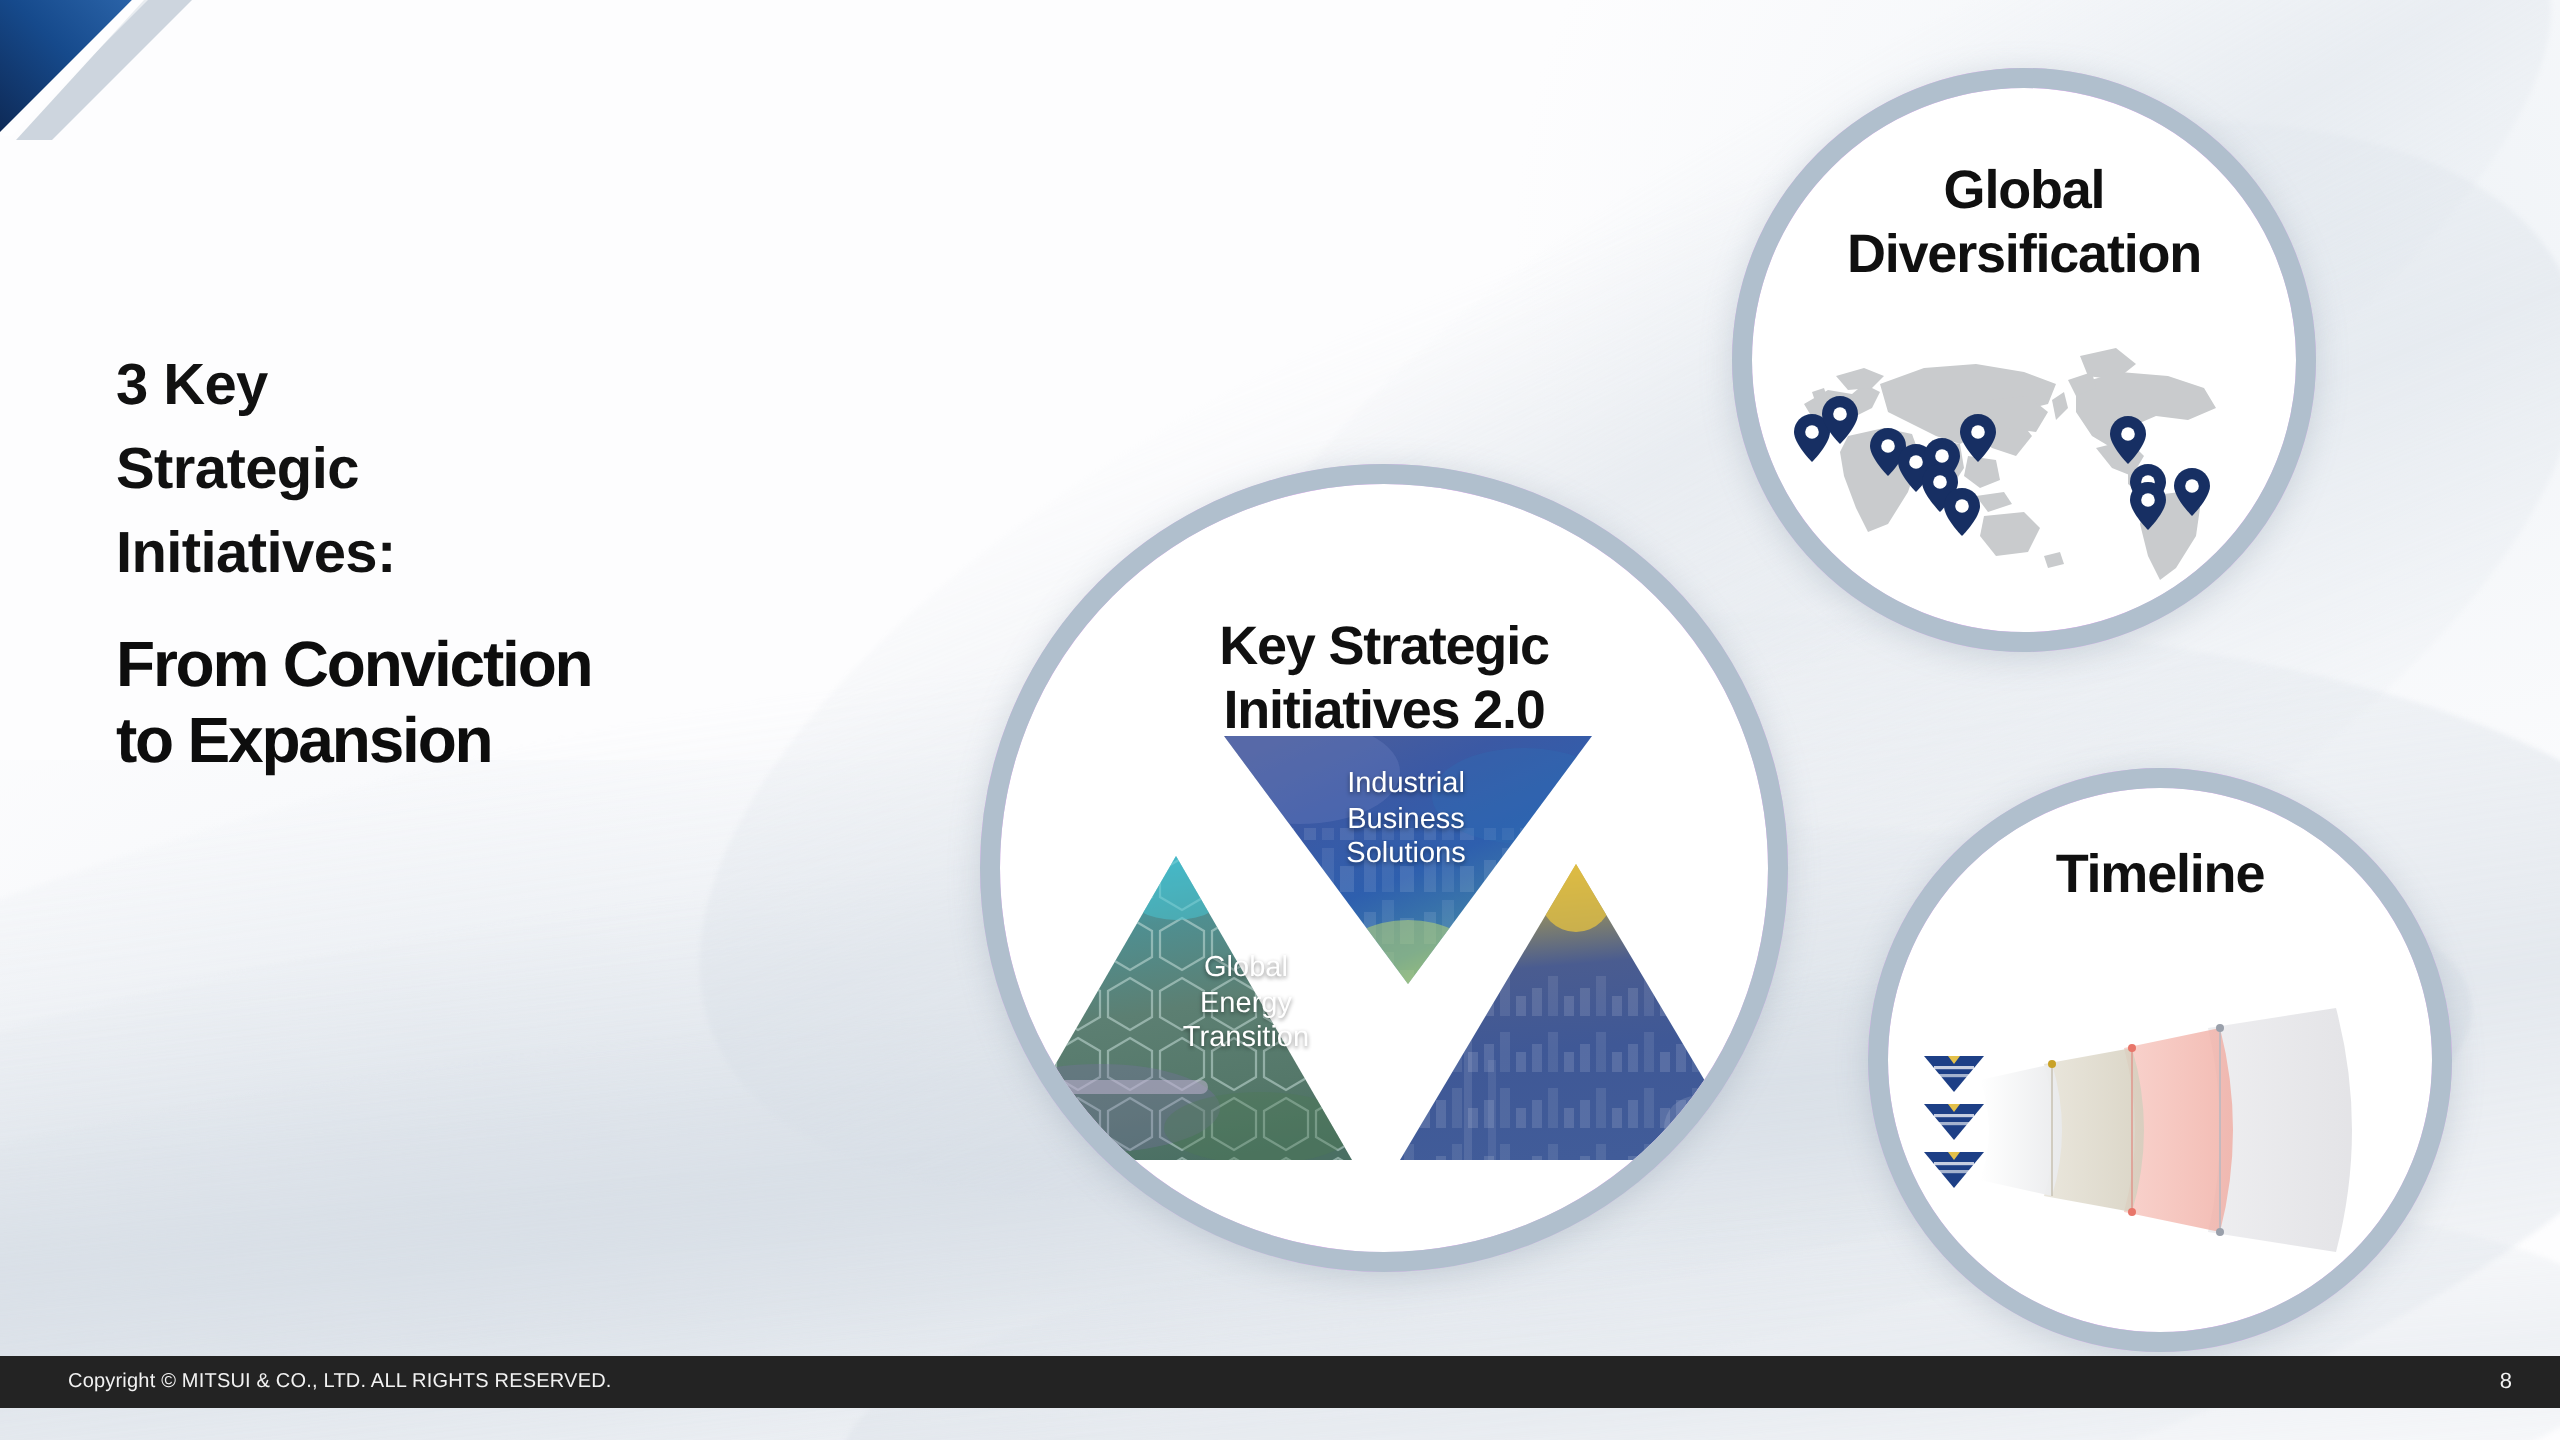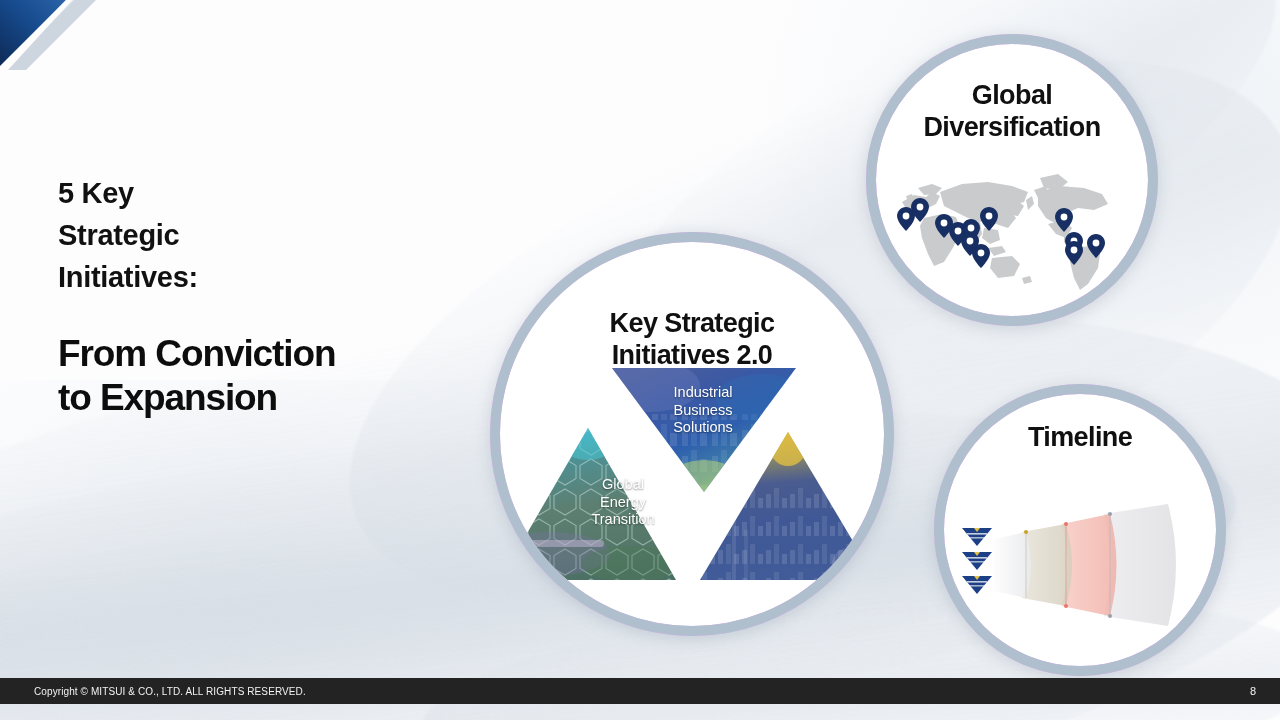--- a/index.html
+++ b/index.html
@@ -67,22 +67,22 @@
   #circle-global { left:866px; top:34px; width:292px; height:292px; z-index:3; }
   #circle-timeline { left:934px; top:384px; width:292px; height:292px; z-index:3; }
 
   
   .headline-block { position:absolute; left:58px; top:172px; z-index:6; }
   .eyebrow {
     font-size:29px; font-weight:bold; color:#111; line-height:1.45;
     letter-spacing:-.3px; white-space:pre-line;
   }
   .headline {
-    margin-top:34px;
-    font-size:37px; font-weight:bold; color:#0d0d0d;
+    margin-top:16px;
+    font-size:32px; font-weight:bold; color:#0d0d0d;
     line-height:1.18; letter-spacing:-1.1px; white-space:pre-line;
   }
 
   
   .circ-title {
     position:absolute; left:0; right:0; text-align:center;
     font-weight:bold; color:#101010; letter-spacing:-.6px;
     line-height:1.18; white-space:pre-line;
   }
   #main-title   { top:48px;  font-size:27px;margin-top:18px; }
@@ -152,21 +152,21 @@
         <stop offset="55%" stop-color="#164a8c"></stop>
         <stop offset="100%" stop-color="#2a63a8"></stop>
       </linearGradient>
     </defs>
     <polygon points="0,0 66,0 0,66" fill="url(#navyGrad)"></polygon>
     <polygon points="72,0 96,0 26,70 8,70" fill="#cdd5de"></polygon>
     <polygon points="66,0 74,0 6,68 0,68" fill="#ffffff" opacity=".55"></polygon>
   </svg>
 
   <div class="headline-block">
-    <div class="eyebrow">5 Key
+    <div class="eyebrow">3 Key
 Strategic
 Initiatives:</div>
     <div class="headline">From Conviction
 to Expansion</div>
   </div>
 
   <div class="circle" id="circle-main">
     <div class="circle-inner">
 
       <div class="circ-title" id="main-title">Key Strategic

